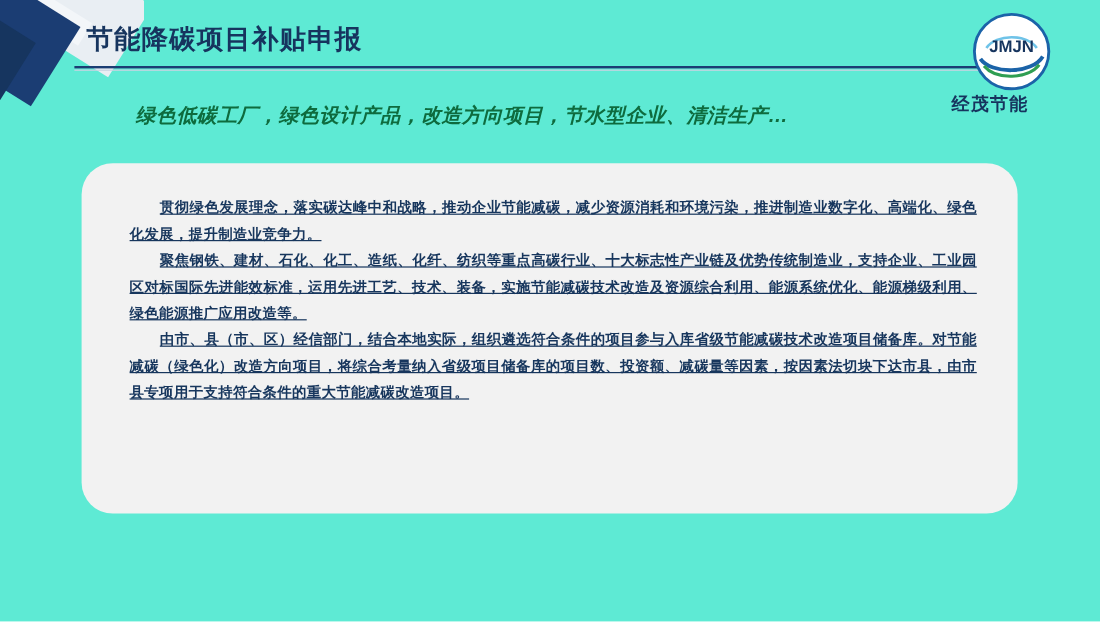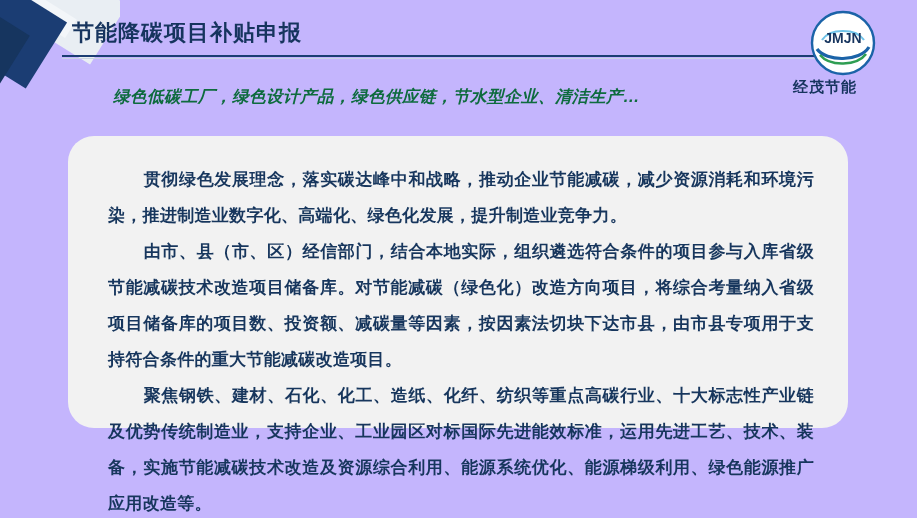--- a/index.html
+++ b/index.html
@@ -7,21 +7,21 @@
     padding: 0;
     background: #ffffff;
   }
   body {
     font-family: "Liberation Sans", sans-serif;
   }
   .slide {
     position: relative;
     width: 917px;
     height: 518px;
-    background: #c4b5fd;
+    background: #5eead4;
     overflow: hidden;
   }
   
   .corner-wrap {
     position: absolute;
     left: 0;
     top: 0;
     width: 120px;
     height: 90px;
     overflow: hidden;
@@ -136,28 +136,29 @@
     top: 136px;
     width: 780px;
     height: 292px;
     background: #f2f2f2;
     border-radius: 26px;
   }
   .card-inner {
     padding: 26px 34px 10px 40px;
   }
   .para {
-    font-size: 17px;
+    font-size: 12px;
     font-weight: bold;
     color: #17365d;
-    line-height: 36px;
+    line-height: 22px;
     text-indent: 2.1em;
     letter-spacing: 0.3px;
     margin: 0;
     text-align: justify;
+    text-decoration: underline;
   }
 </style>
 </head>
 <body>
 
 <div class="slide">
 
   <div class="corner-wrap">
     <div class="ribbon-grey"></div>
     <div class="ribbon-grey2"></div>
@@ -177,23 +178,23 @@
         <circle cx="33" cy="33" r="31" fill="#ffffff" stroke="#1b63a8" stroke-width="2.4"></circle>
         <path d="M7 39 C16 52, 50 52, 59 37" fill="none" stroke="#1b63a8" stroke-width="3.2"></path>
         <path d="M10 45 C20 57, 47 56, 56 44" fill="none" stroke="#2f9e52" stroke-width="2.6"></path>
         <path d="M12 30 C20 18, 46 18, 54 30" fill="none" stroke="#6fc3e8" stroke-width="2.2"></path>
         <text x="33" y="33" text-anchor="middle" font-family="Liberation Sans, sans-serif" font-size="14" font-weight="bold" fill="#16345e">JMJN</text>
       </svg>
     </div>
     <div class="logo-caption">经茂节能</div>
   </div>
 
-  <div class="subtitle">绿色低碳工厂，绿色设计产品，绿色供应链，节水型企业、清洁生产…</div>
+  <div class="subtitle">绿色低碳工厂，绿色设计产品，改造方向项目，节水型企业、清洁生产…</div>
 
   <div class="card">
     <div class="card-inner">
       <p class="para">贯彻绿色发展理念，落实碳达峰中和战略，推动企业节能减碳，减少资源消耗和环境污染，推进制造业数字化、高端化、绿色化发展，提升制造业竞争力。</p>
+      <p class="para">聚焦钢铁、建材、石化、化工、造纸、化纤、纺织等重点高碳行业、十大标志性产业链及优势传统制造业，支持企业、工业园区对标国际先进能效标准，运用先进工艺、技术、装备，实施节能减碳技术改造及资源综合利用、能源系统优化、能源梯级利用、绿色能源推广应用改造等。</p>
       <p class="para">由市、县（市、区）经信部门，结合本地实际，组织遴选符合条件的项目参与入库省级节能减碳技术改造项目储备库。对节能减碳（绿色化）改造方向项目，将综合考量纳入省级项目储备库的项目数、投资额、减碳量等因素，按因素法切块下达市县，由市县专项用于支持符合条件的重大节能减碳改造项目。</p>
-      <p class="para">聚焦钢铁、建材、石化、化工、造纸、化纤、纺织等重点高碳行业、十大标志性产业链及优势传统制造业，支持企业、工业园区对标国际先进能效标准，运用先进工艺、技术、装备，实施节能减碳技术改造及资源综合利用、能源系统优化、能源梯级利用、绿色能源推广应用改造等。</p>
     </div>
   </div>
 
 </div>
 
 </body></html>

